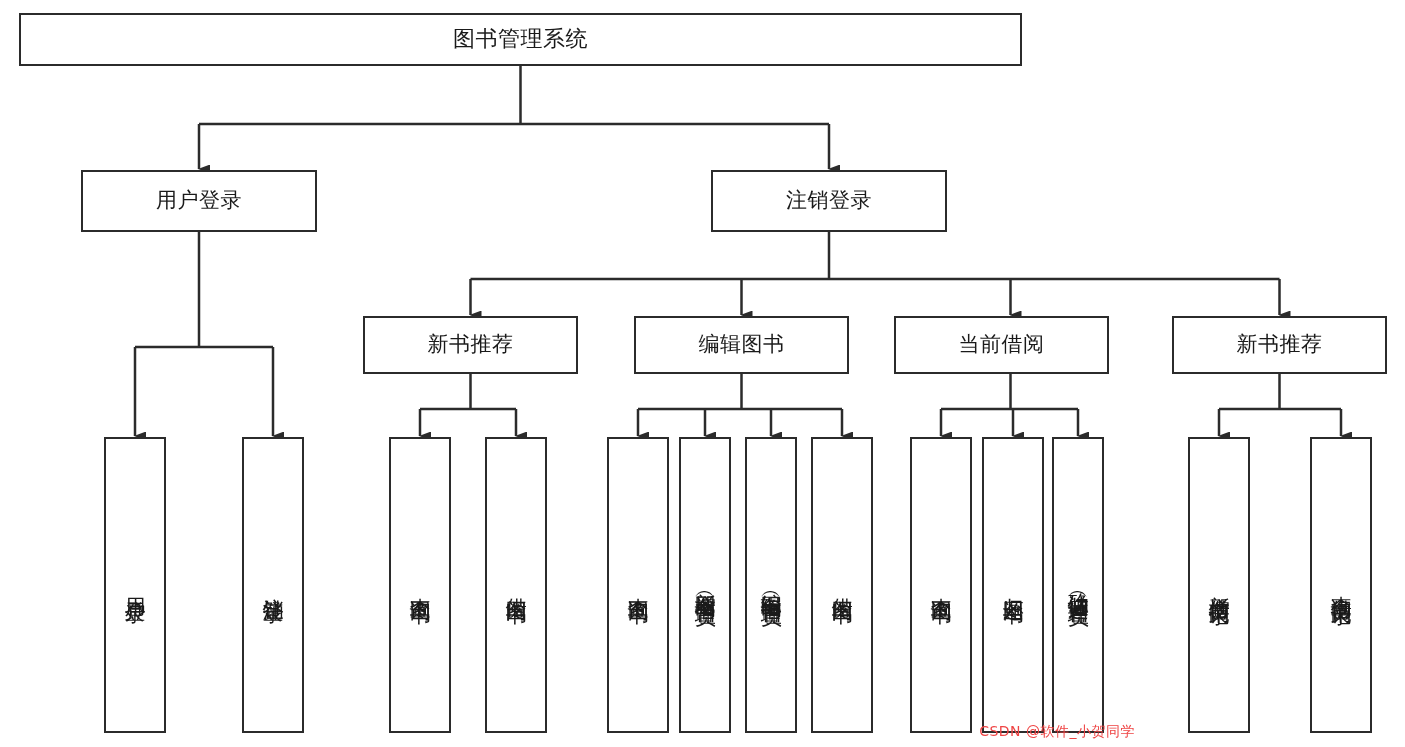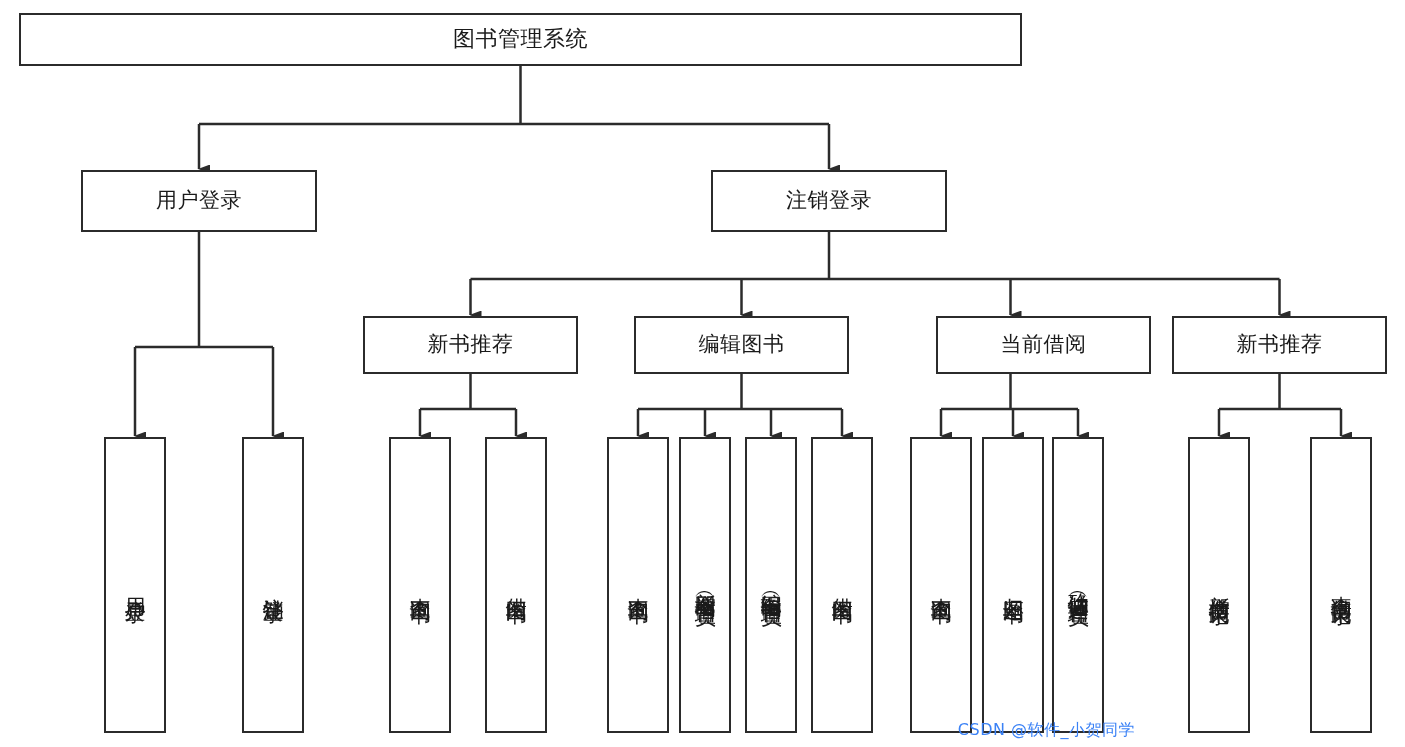--- a/index.html
+++ b/index.html
@@ -39,22 +39,22 @@
     text-orientation:upright;
     font-size:21px;
     line-height:1.16;
     letter-spacing:2px;
     white-space:nowrap;
     display:block;
   }
   .watermark{
     position:absolute;
     right:8px;bottom:6px;
-    font-size:16px;
-    color:#3b82f6;
+    font-size:14px;
+    color:#ef4444;
     letter-spacing:0.5px;
     white-space:nowrap;
     pointer-events:none;
   }
 </style>
 </head>
 <body>
 
 <div id="diagram">
 
@@ -104,21 +104,21 @@
   <div class="node h" style="left: 711px; top: 170px; width: 236px; height: 62px;">
     <span class="lbl">注销登录</span>
   </div>
 
   <div class="node h" style="left: 363px; top: 316px; width: 215px; height: 58px;">
     <span class="lbl">新书推荐</span>
   </div>
   <div class="node h" style="left: 634px; top: 316px; width: 215px; height: 58px;">
     <span class="lbl">编辑图书</span>
   </div>
-  <div class="node h" style="left: 936px; top: 316px; width: 215px; height: 58px;">
+  <div class="node h" style="left: 894px; top: 316px; width: 215px; height: 58px;">
     <span class="lbl">当前借阅</span>
   </div>
   <div class="node h" style="left: 1172px; top: 316px; width: 215px; height: 58px;">
     <span class="lbl">新书推荐</span>
   </div>
 
   <div class="node v" style="left: 104px; top: 437px; width: 62px; height: 296px;">
     <span class="lbl">用户登录</span>
   </div>
   <div class="node v" style="left: 242px; top: 437px; width: 62px; height: 296px;">

